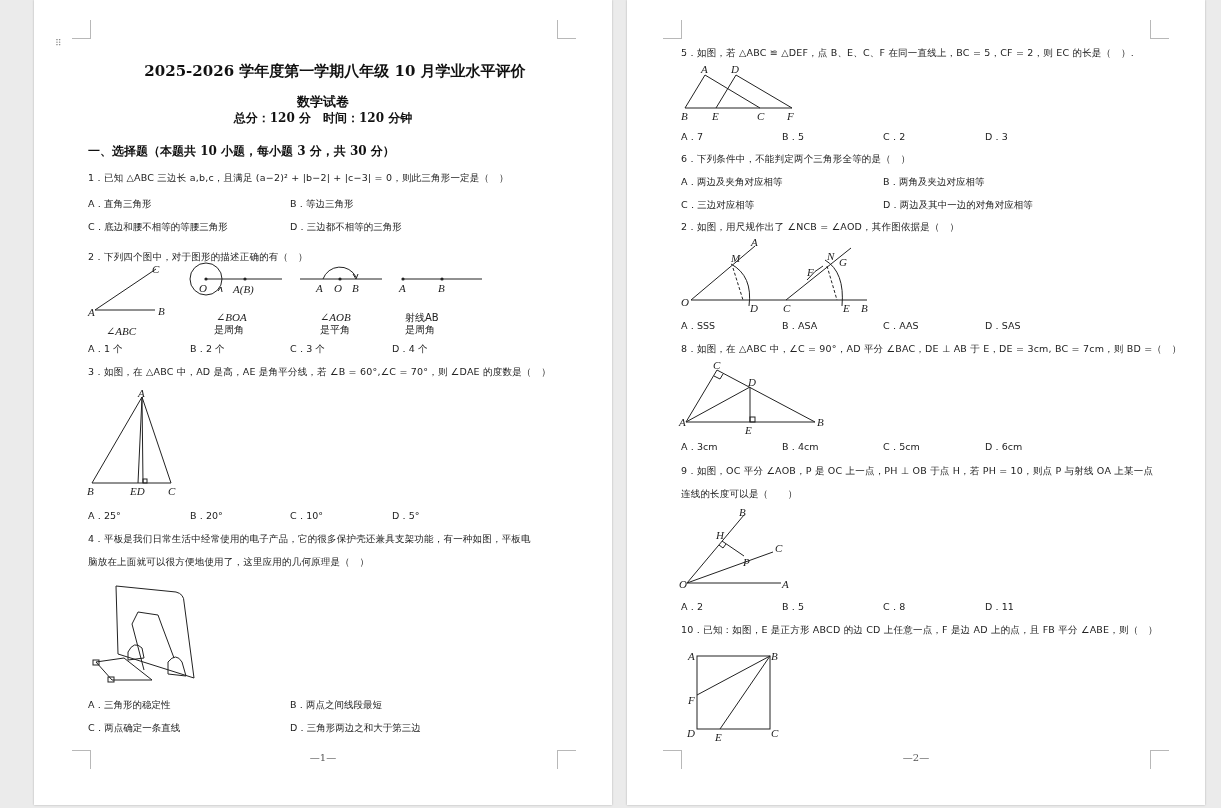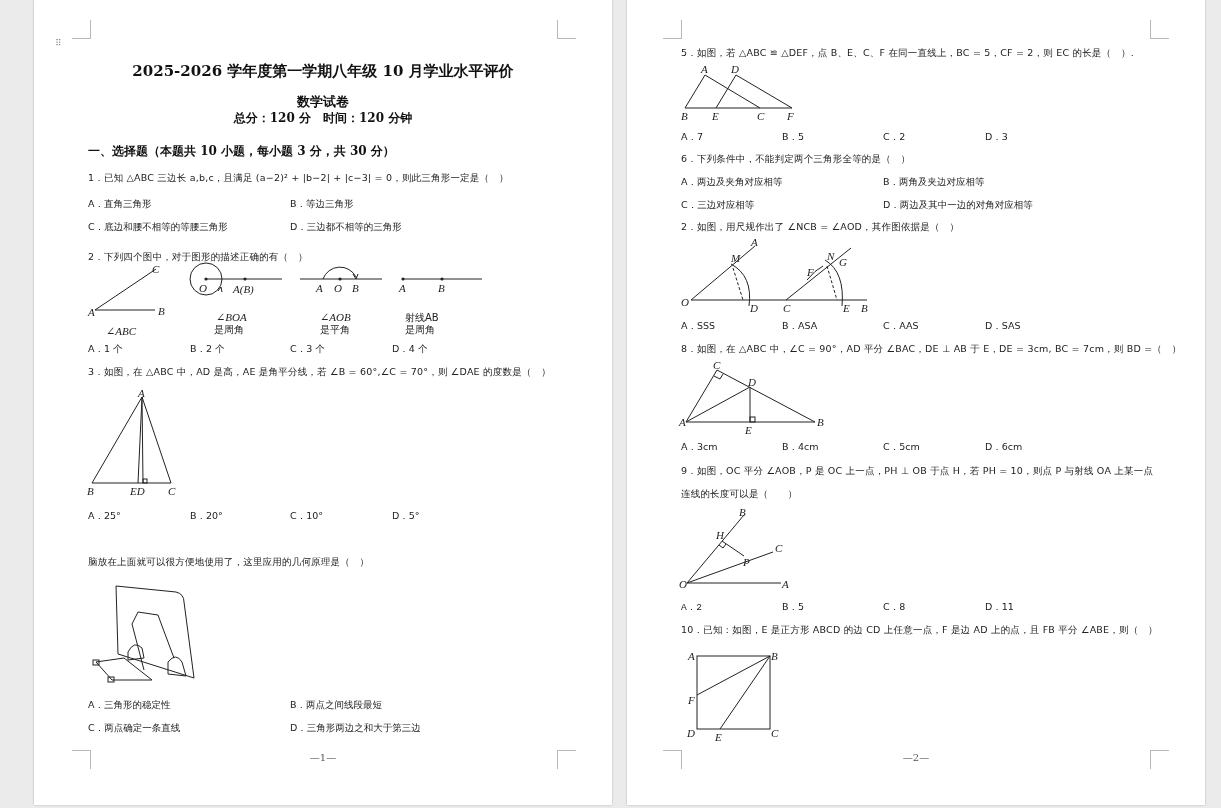--- a/index.html
+++ b/index.html
@@ -37,21 +37,21 @@
 </head>
 <body>
 
 <div class="page" id="page1">
   <div class="corner c-tl" style="left:38px;top:20px;"></div>
   <div class="corner c-tr" style="left:523px;top:20px;"></div>
   <div class="corner c-bl" style="left:38px;top:750px;"></div>
   <div class="corner c-br" style="left:523px;top:750px;"></div>
   <div class="drag" style="left:21px;top:41px;">⠿</div>
 
-  <div class="abs t-title" style="left:0;width:578px;text-align:center;top:62px;">2025-2026 学年度第一学期八年级 10 月学业水平评价</div>
+  <div class="abs t-title" style="left:12px;width:578px;text-align:center;top:62px;">2025-2026 学年度第一学期八年级 10 月学业水平评价</div>
   <div class="abs t-sub" style="left:0;width:578px;text-align:center;top:93px;">数学试卷</div>
   <div class="abs t-score" style="left:0;width:578px;text-align:center;top:110px;">总分：120 分　时间：120 分钟</div>
   <div class="abs t-section" style="left:54px;top:143px;">一、选择题（本题共 10 小题，每小题 3 分，共 30 分）</div>
 
   <div class="abs q" style="left:54px;top:172px;">1．已知 △ABC 三边长 a,b,c，且满足 (a−2)² + |b−2| + |c−3| = 0，则此三角形一定是（　）</div>
   <div class="abs opt" style="left:54px;top:198px;">A．直角三角形</div>
   <div class="abs opt" style="left:256px;top:198px;">B．等边三角形</div>
   <div class="abs opt" style="left:54px;top:221px;">C．底边和腰不相等的等腰三角形</div>
   <div class="abs opt" style="left:256px;top:221px;">D．三边都不相等的三角形</div>
 
@@ -109,20 +109,21 @@
     <text x="54" y="10">A</text>
     <text x="3" y="108">B</text>
     <text x="46" y="108">ED</text>
     <text x="84" y="108">C</text>
   </svg>
   <div class="abs opt" style="left:54px;top:510px;">A．25°</div>
   <div class="abs opt" style="left:156px;top:510px;">B．20°</div>
   <div class="abs opt" style="left:256px;top:510px;">C．10°</div>
   <div class="abs opt" style="left:358px;top:510px;">D．5°</div>
 
+  <div class="abs q" style="left:54px;top:533px;">4．平板是我们日常生活中经常使用的电子产品，它的很多保护壳还兼具支架功能，有一种如图，平板电</div>
   <div class="abs q" style="left:54px;top:556px;">脑放在上面就可以很方便地使用了，这里应用的几何原理是（　）</div>
   <svg class="abs" style="left:54px;top:582px;" width="116" height="102">
     <defs>
       <linearGradient id="tabg" x1="0" y1="0" x2="1" y2="1">
         <stop offset="0" stop-color="#e8e8e8"></stop>
           <stop offset="0.6" stop-color="#bdbdbd"></stop>
           <stop offset="1" stop-color="#8e8e8e"></stop>
       </linearGradient>
     </defs>
     <path d="M28,4 L88,10 Q96,12 96,20 L106,96 L30,72 Z" fill="url(#tabg)" stroke="#999" stroke-width="0.6"></path>
@@ -228,21 +229,21 @@
     <line x1="10" y1="79" x2="104" y2="79"></line>
     <line x1="45" y1="37" x2="67" y2="52"></line>
     <path d="M42,41 L46,44 L49,40"></path>
     <text x="62" y="12">B</text>
     <text x="39" y="35">H</text>
     <text x="98" y="48">C</text>
     <text x="66" y="62">P</text>
     <text x="2" y="84">O</text>
     <text x="105" y="84">A</text>
   </svg>
-  <div class="abs opt" style="left:54px;top:601px;font-family:Liberation Mono, monospace;">A．2</div>
+  <div class="abs opt" style="left:54px;top:601px;">A．2</div>
   <div class="abs opt" style="left:155px;top:601px;">B．5</div>
   <div class="abs opt" style="left:256px;top:601px;">C．8</div>
   <div class="abs opt" style="left:358px;top:601px;">D．11</div>
 
   <div class="abs q" style="left:54px;top:624px;">10．已知：如图，E 是正方形 ABCD 的边 CD 上任意一点，F 是边 AD 上的点，且 FB 平分 ∠ABE，则（　）</div>
   <svg class="abs" style="left:56px;top:648px;" width="110" height="96">
     <rect x="14" y="8" width="73" height="73"></rect>
     <line x1="87" y1="8" x2="14" y2="47"></line>
     <line x1="87" y1="8" x2="37" y2="81"></line>
     <text x="5" y="12">A</text>

